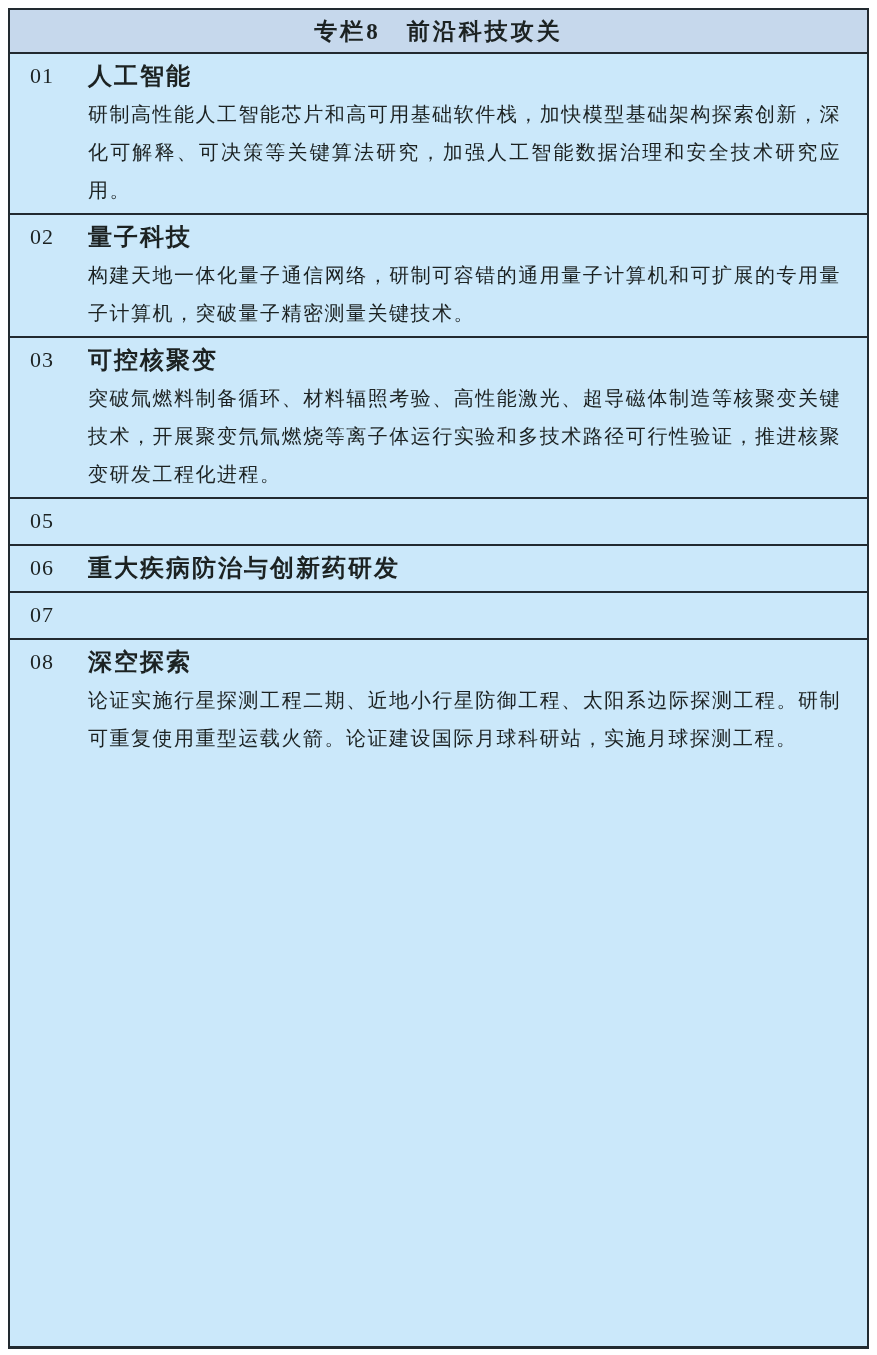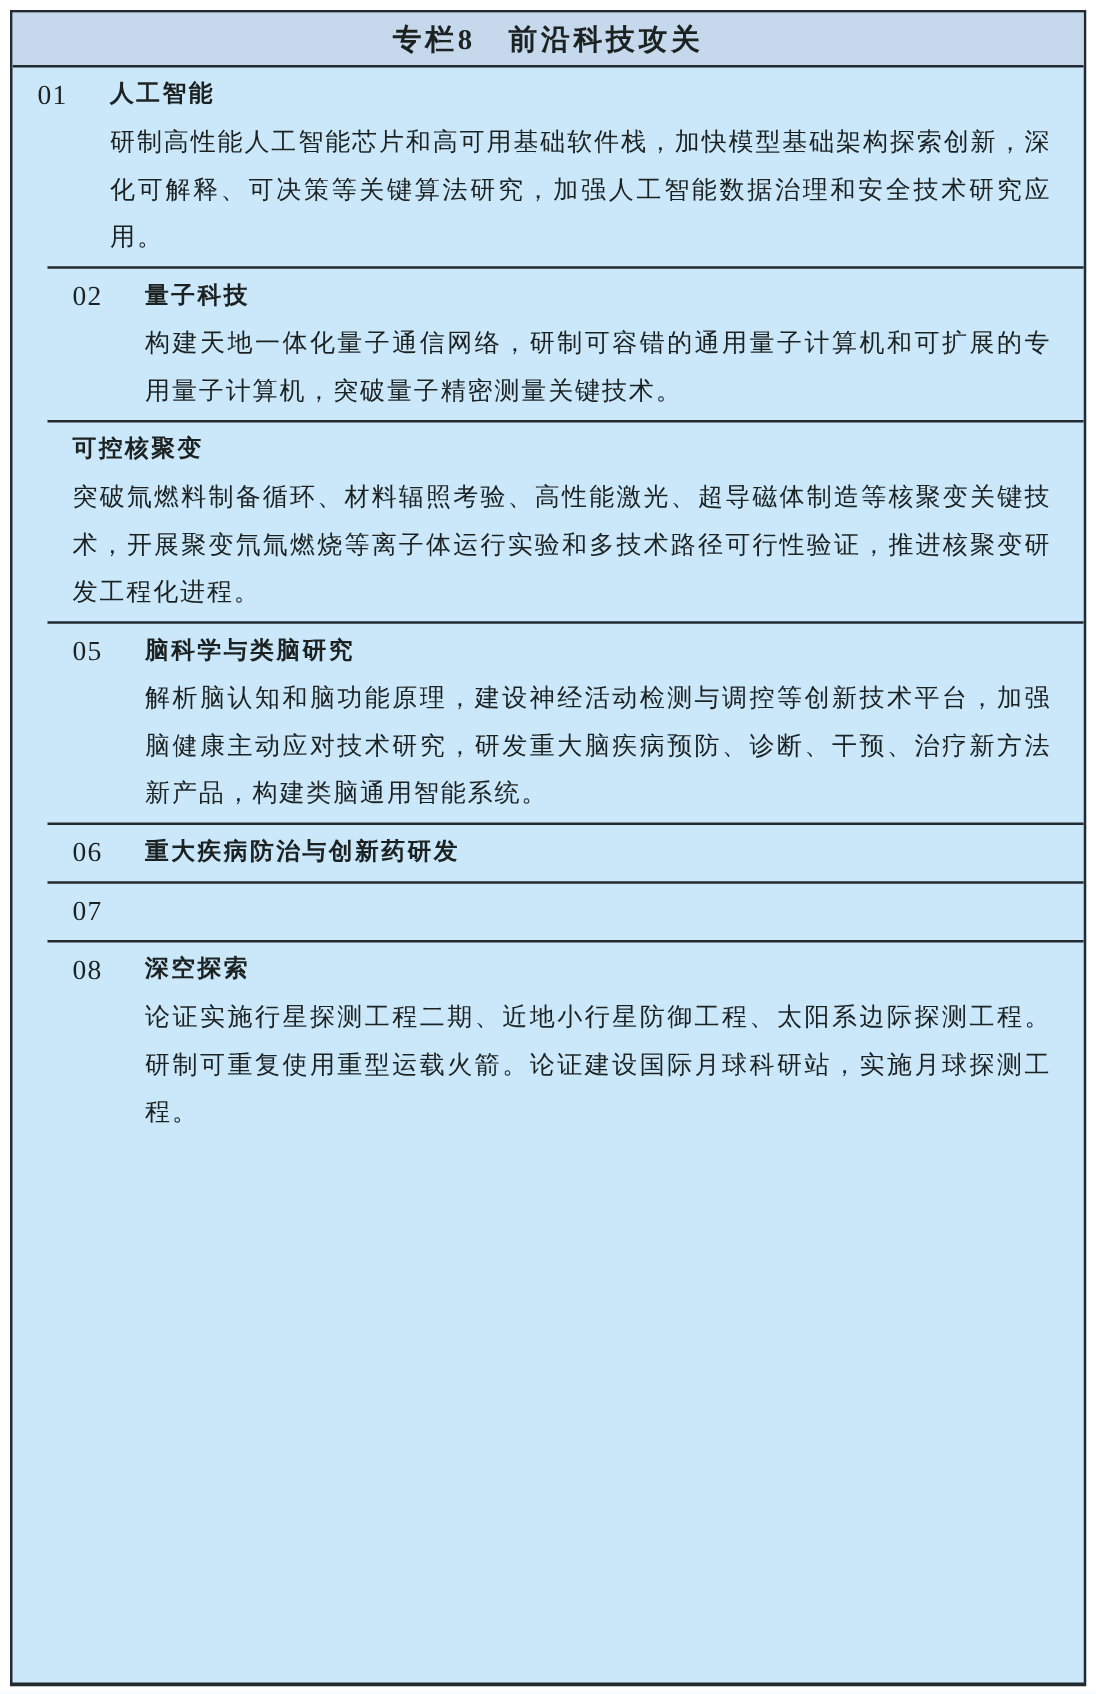--- a/index.html
+++ b/index.html
@@ -27,31 +27,31 @@
     font-size: 23px;
     line-height: 25px;
     letter-spacing: 3px;
     padding: 9px 0 8px 0;
   }
   .section {
     display: flex;
     padding: 3px 20px 4px 20px;
     gap: 16px;
   }
-  .section + .section { border-top: 2px solid var(--border, #222a30); margin-left: 28px; }
+  .section + .section { border-top: 2px solid var(--border, #222a30); }
   .sec-num {
     flex: 0 0 42px;
     font-size: 22px;
     line-height: 38px;
     letter-spacing: 1px;
   }
   .sec-content { flex: 1; padding-right: 6px; }
   .sec-title {
     font-weight: bold;
-    font-size: 19px;
+    font-size: 24px;
     line-height: 38px;
     letter-spacing: 2px;
     margin: 0;
   }
   .sec-body {
     font-size: 20px;
     line-height: 38px;
     letter-spacing: 1.5px;
     margin: 0;
     text-align: justify;
@@ -77,33 +77,30 @@
 
     <div class="section">
       <div class="sec-num">02</div>
       <div class="sec-content">
         <div class="sec-title">量子科技</div>
         <p class="sec-body">构建天地一体化量子通信网络，研制可容错的通用量子计算机和可扩展的专用量子计算机，突破量子精密测量关键技术。</p>
       </div>
     </div>
 
     <div class="section">
+      <div class="sec-num">03</div>
       <div class="sec-content">
         <div class="sec-title">可控核聚变</div>
         <p class="sec-body">突破氚燃料制备循环、材料辐照考验、高性能激光、超导磁体制造等核聚变关键技术，开展聚变氘氚燃烧等离子体运行实验和多技术路径可行性验证，推进核聚变研发工程化进程。</p>
       </div>
     </div>
 
 
     <div class="section">
       <div class="sec-num">05</div>
-      <div class="sec-content">
-        <div class="sec-title">脑科学与类脑研究</div>
-        <p class="sec-body">解析脑认知和脑功能原理，建设神经活动检测与调控等创新技术平台，加强脑健康主动应对技术研究，研发重大脑疾病预防、诊断、干预、治疗新方法新产品，构建类脑通用智能系统。</p>
-      </div>
     </div>
 
     <div class="section">
       <div class="sec-num">06</div>
       <div class="sec-content">
         <div class="sec-title">重大疾病防治与创新药研发</div>
       </div>
     </div>
 
     <div class="section">

